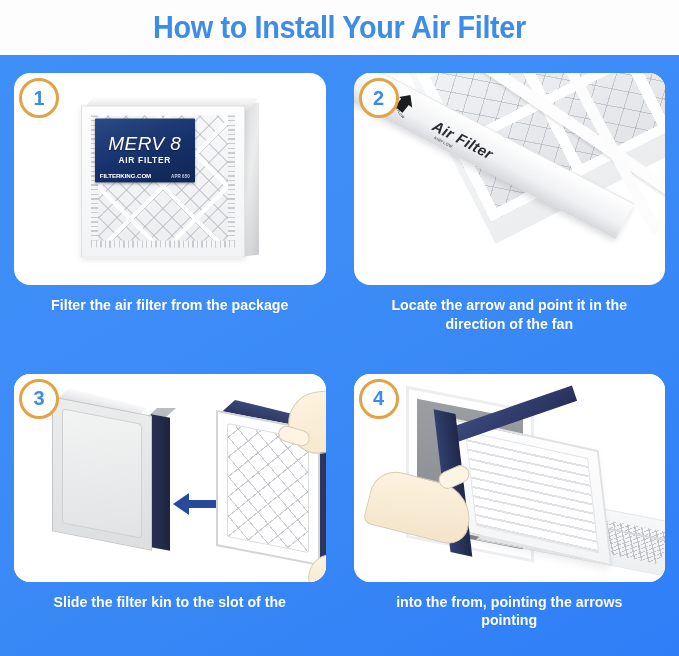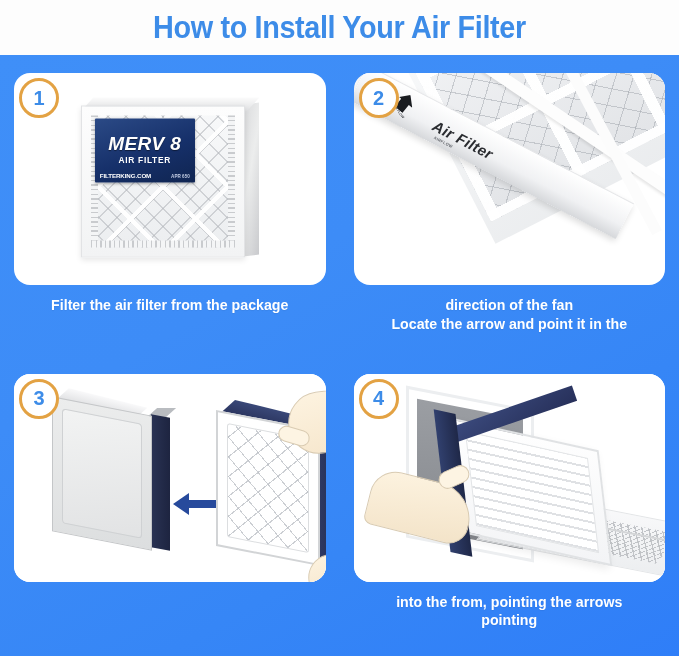--- a/index.html
+++ b/index.html
@@ -101,21 +101,21 @@
     background:repeating-linear-gradient(90deg,#c9cbce 0 1.3px,#f4f5f6 1.3px 4.6px);
   }
   .fp-label{
     position:absolute;left:13px;top:12px;width:100px;height:64px;
     background:linear-gradient(160deg,#2b4a86,#16306a 55%,#102551);
     border-radius:1px;color:#fff;overflow:hidden;
     box-shadow:0 1px 3px rgba(0,0,0,.3);
   }
   .fp-merv{
     position:absolute;left:0;right:0;top:14px;text-align:center;
-    font-size:19px;font-weight:bold;font-style:italic;letter-spacing:.4px;
+    font-size:19px;font-weight:normal;font-style:italic;letter-spacing:.4px;
     text-shadow:0 1px 1px rgba(0,0,0,.45);
   }
   .fp-af{
     position:absolute;left:0;right:0;top:36px;text-align:center;
     font-size:8.4px;font-weight:bold;letter-spacing:.7px;
   }
   .fp-foot{
     position:absolute;left:5px;right:5px;bottom:4px;
     display:flex;justify-content:space-between;align-items:flex-end;
   }
@@ -391,22 +391,22 @@
             <div class="c-rail">
               <div class="c-arrow"></div>
               <div class="c-arrowlbl">AIR FLOW</div>
               <div class="c-railtxt">Air Filter</div>
               <div class="c-railsub">AIRFLOW</div>
             </div>
           </div>
         </div>
       </div>
       <div class="caption">
+        <div>Locate the arrow and point it in the</div>
         <div>direction of the fan</div>
-        <div>Locate the arrow and point it in the</div>
       </div>
     </div>
 
     <div class="step step-3">
       <div class="card">
         <div class="badge">3</div>
         <div class="ill">
 
           <div class="unit">
             <div class="unit-topedge"></div>
@@ -433,20 +433,21 @@
               <div class="f3-mesh"></div>
             </div>
             <div class="hand-top"></div>
             <div class="thumb-top"></div>
             <div class="hand-bot"></div>
           </div>
 
         </div>
       </div>
       <div class="caption">
+        <div>Slide the filter kin to the slot of the</div>
       </div>
     </div>
 
     <div class="step step-4">
       <div class="card">
         <div class="badge">4</div>
         <div class="ill">
 
           <div class="g-wall">
             <div class="g-hole"></div>

